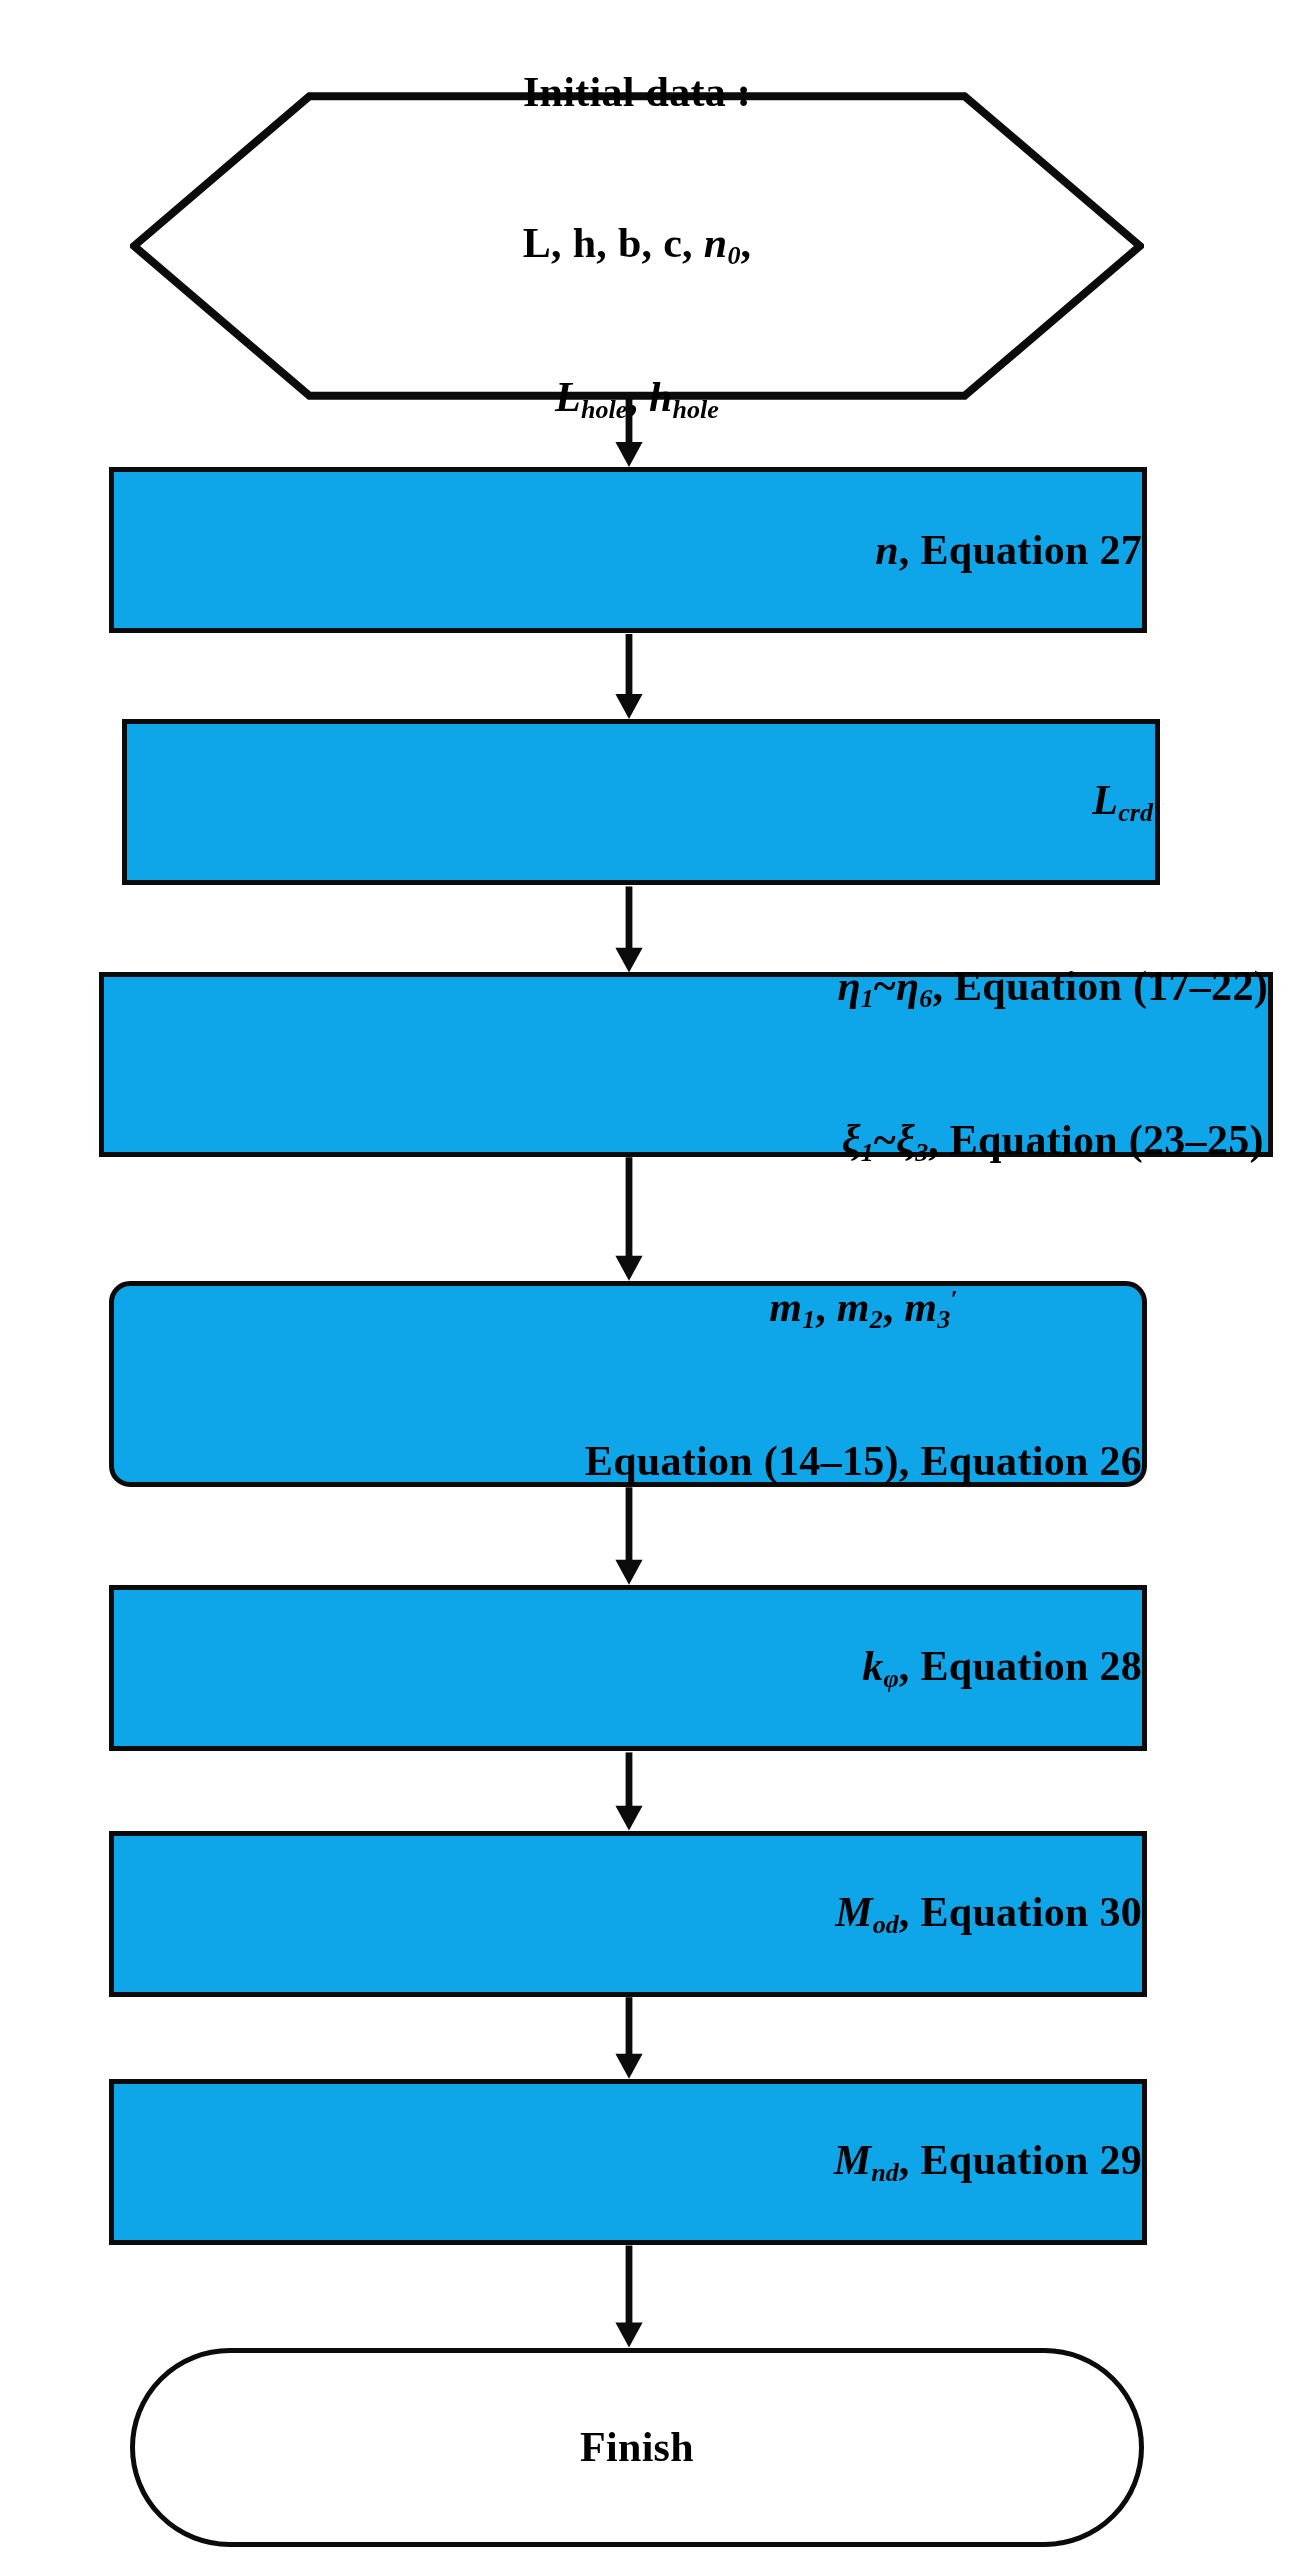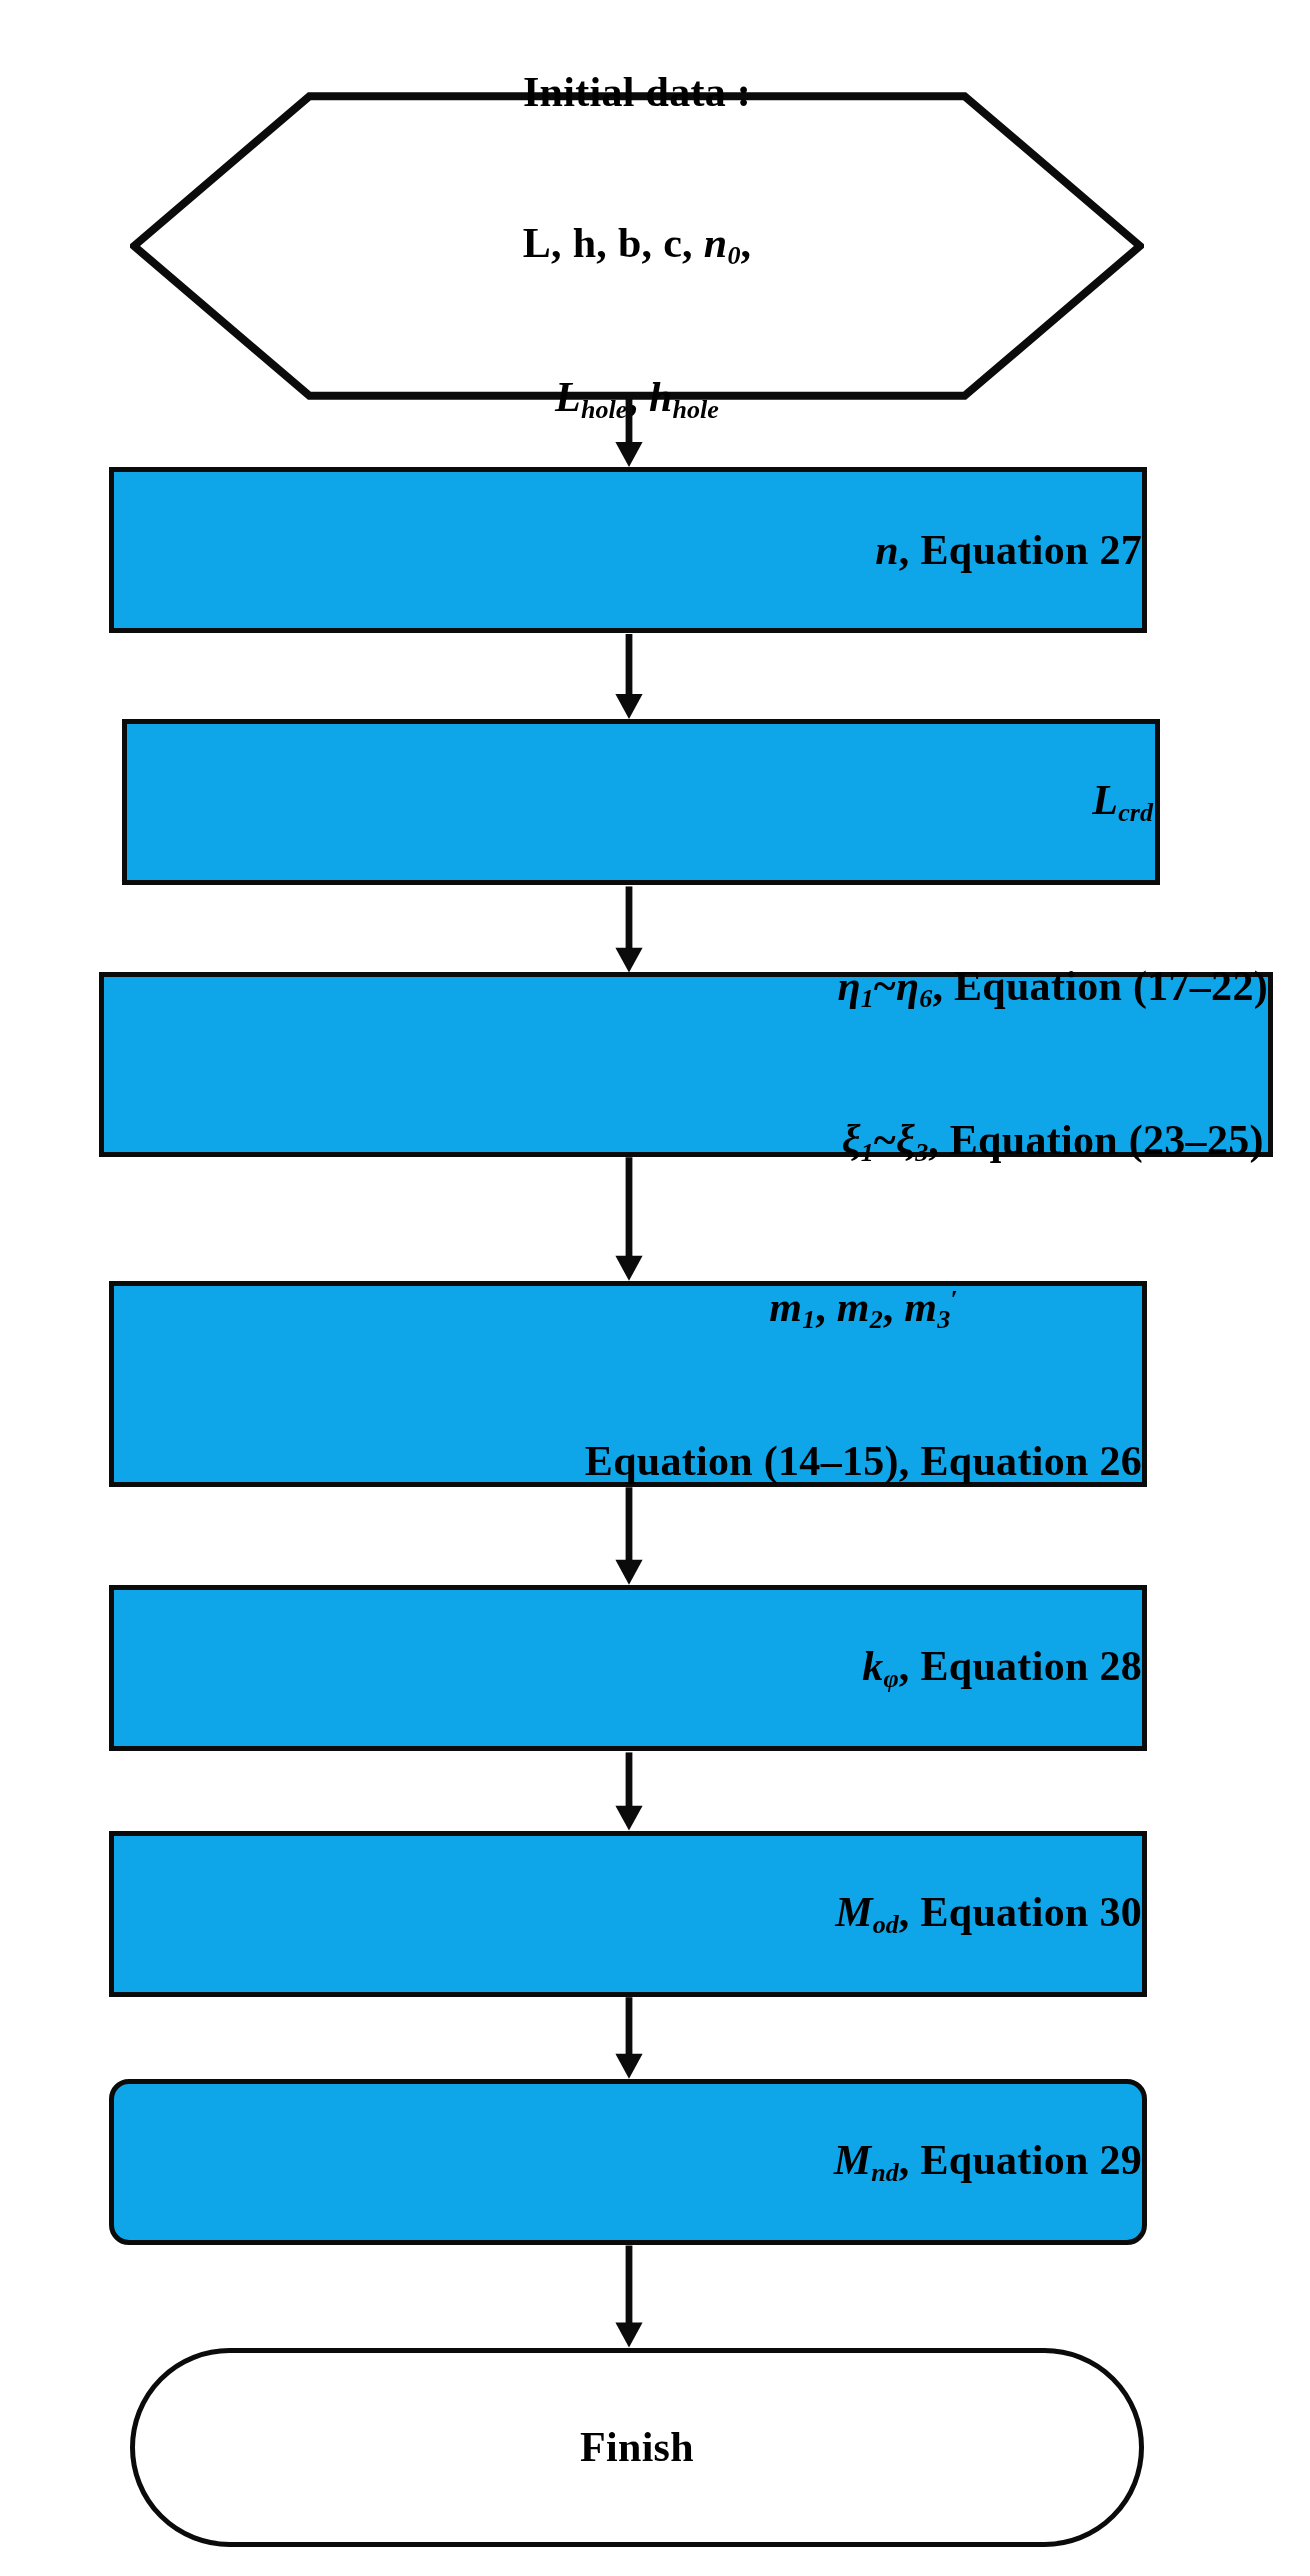--- a/index.html
+++ b/index.html
@@ -153,21 +153,21 @@
     </div>
   </div>
 
   <div class="connector" id="edge-4" style="left: 612px; top: 1157px;">
     <svg width="34" height="124" viewBox="0 0 60 218" aria-hidden="true">
       <line x1="30" y1="0" x2="30" y2="184" stroke="#0b0b0b" stroke-width="12"></line>
       <polygon points="30,218 6,174 54,174" fill="#0b0b0b"></polygon>
     </svg>
   </div>
 
-  <div class="proc-box" id="node-step4" style="left: 109px; top: 1281px; width: 1038px; height: 206px;">
+  <div class="proc-box" id="node-step4" style="left: 109px; top: 1281px; width: 1038px; height: 206px; border-radius: 21px;">
     <div class="node-text">
       <div><span class="it">m</span><sub>1</sub>, <span class="it">m</span><sub>2</sub>, <span class="it">m</span><sub>3</sub><sup>′</sup></div>
       <div>Equation (14–15), Equation 26</div>
     </div>
   </div>
 
   <div class="connector" id="edge-5" style="left: 612px; top: 1487px;">
     <svg width="34" height="98" viewBox="0 0 60 172" aria-hidden="true">
       <line x1="30" y1="0" x2="30" y2="138" stroke="#0b0b0b" stroke-width="12"></line>
       <polygon points="30,172 6,128 54,128" fill="#0b0b0b"></polygon>
@@ -193,21 +193,21 @@
     </div>
   </div>
 
   <div class="connector" id="edge-7" style="left: 612px; top: 1997px;">
     <svg width="34" height="82" viewBox="0 0 60 144" aria-hidden="true">
       <line x1="30" y1="0" x2="30" y2="110" stroke="#0b0b0b" stroke-width="12"></line>
       <polygon points="30,144 6,100 54,100" fill="#0b0b0b"></polygon>
     </svg>
   </div>
 
-  <div class="proc-box" id="node-step7" style="left: 109px; top: 2079px; width: 1038px; height: 166px; border-radius: 20px;">
+  <div class="proc-box" id="node-step7" style="left: 109px; top: 2079px; width: 1038px; height: 166px;">
     <div class="node-text">
       <div><span class="it">M</span><sub>nd</sub>, Equation 29</div>
     </div>
   </div>
 
   <div class="connector" id="edge-8" style="left: 612px; top: 2245px;">
     <svg width="34" height="103" viewBox="0 0 60 180" aria-hidden="true">
       <line x1="30" y1="0" x2="30" y2="146" stroke="#0b0b0b" stroke-width="12"></line>
       <polygon points="30,180 6,136 54,136" fill="#0b0b0b"></polygon>
     </svg>

